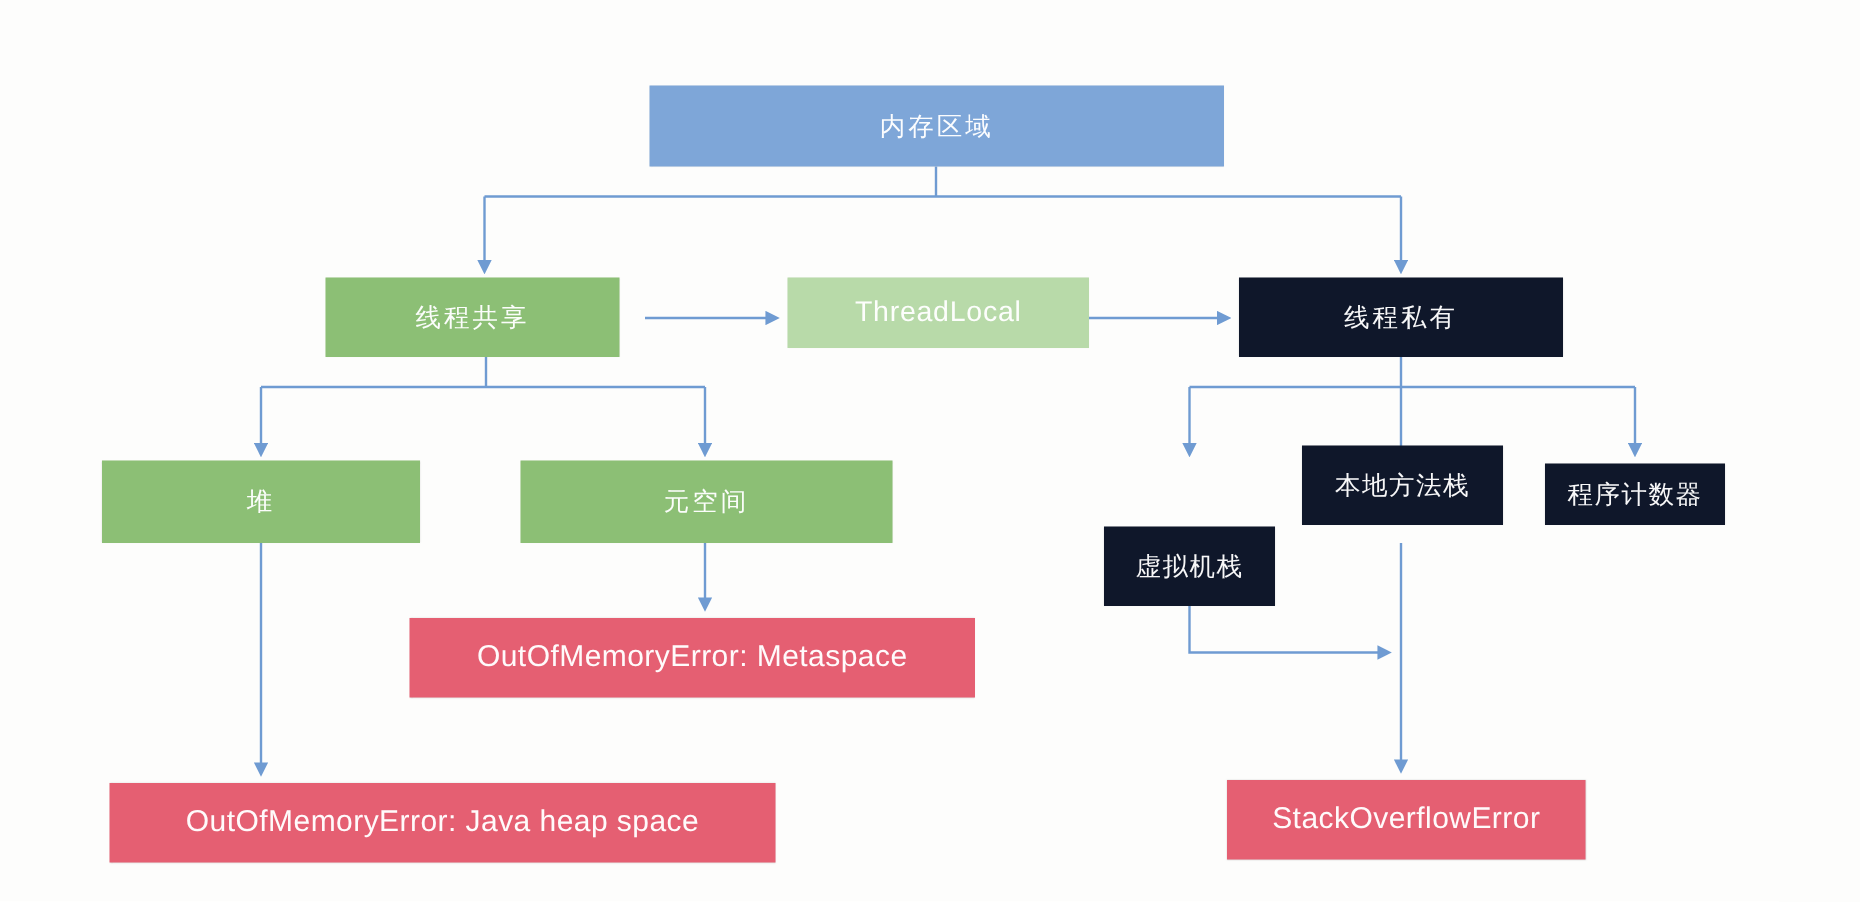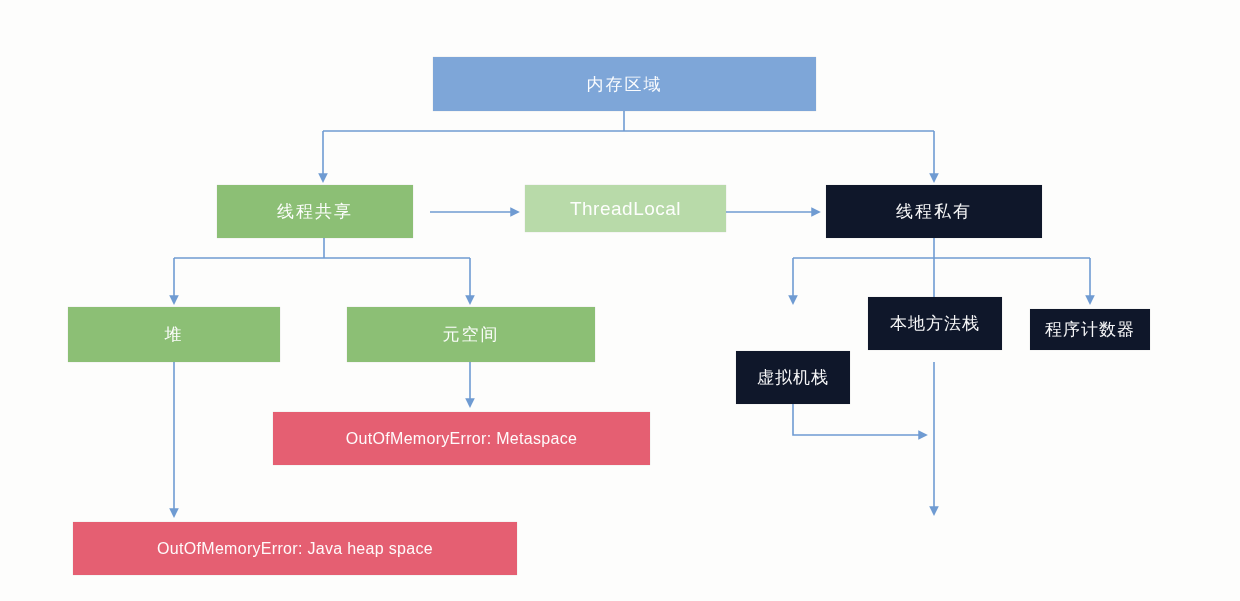--- a/index.html
+++ b/index.html
@@ -32,21 +32,21 @@
     text-align: center;
     box-sizing: border-box;
     box-shadow: 0 0 1px rgba(120,120,120,0.35);
   }
   .c-blue   { background: #7ea6d8; }
   .c-green  { background: #8cbf75; }
   .c-lgreen { background: #b8daa9; }
   .c-orange { background: #0f172a; text-align: center; }
   .c-red    { background: #e55f72; }
   .fs-cn { font-size: 17px; letter-spacing: 2px; }
-  .fs-en { font-size: 16px; letter-spacing: 0.3px; }
+  .fs-en { font-size: 20px; letter-spacing: 0.3px; }
   .fs-tl { font-size: 19px; letter-spacing: 0.5px; }
 </style>
 </head>
 <body>
 
 <div class="canvas">
 
   <svg class="connectors" width="1240" height="601" viewBox="0 0 1240 601" xmlns="http://www.w3.org/2000/svg">
     <defs>
       <marker id="ar" viewBox="0 0 10 10" refX="7" refY="5" markerWidth="6" markerHeight="6" orient="auto">
@@ -90,14 +90,15 @@
   <div class="node c-orange fs-cn" style="left:736px; top:309px; width:114px; height:53px; letter-spacing:1px;margin-top:42px;">虚拟机栈</div>
 
   <div class="node c-orange fs-cn" style="left:868px; top:297px; width:134px; height:53px; letter-spacing:1px;">本地方法栈</div>
 
   <div class="node c-orange fs-cn" style="left:1030px; top:309px; width:120px; height:41px; letter-spacing:1px;">程序计数器</div>
 
   <div class="node c-red fs-en" style="left:273px; top:412px; width:377px; height:53px;">OutOfMemoryError: Metaspace</div>
 
   <div class="node c-red fs-en" style="left:73px; top:522px; width:444px; height:53px;text-align:right;">OutOfMemoryError: Java heap space</div>
 
+  <div class="node c-red fs-en" style="left:818px; top:520px; width:239px; height:53px;">StackOverflowError</div>
 
 </div>
 
 </body></html>

